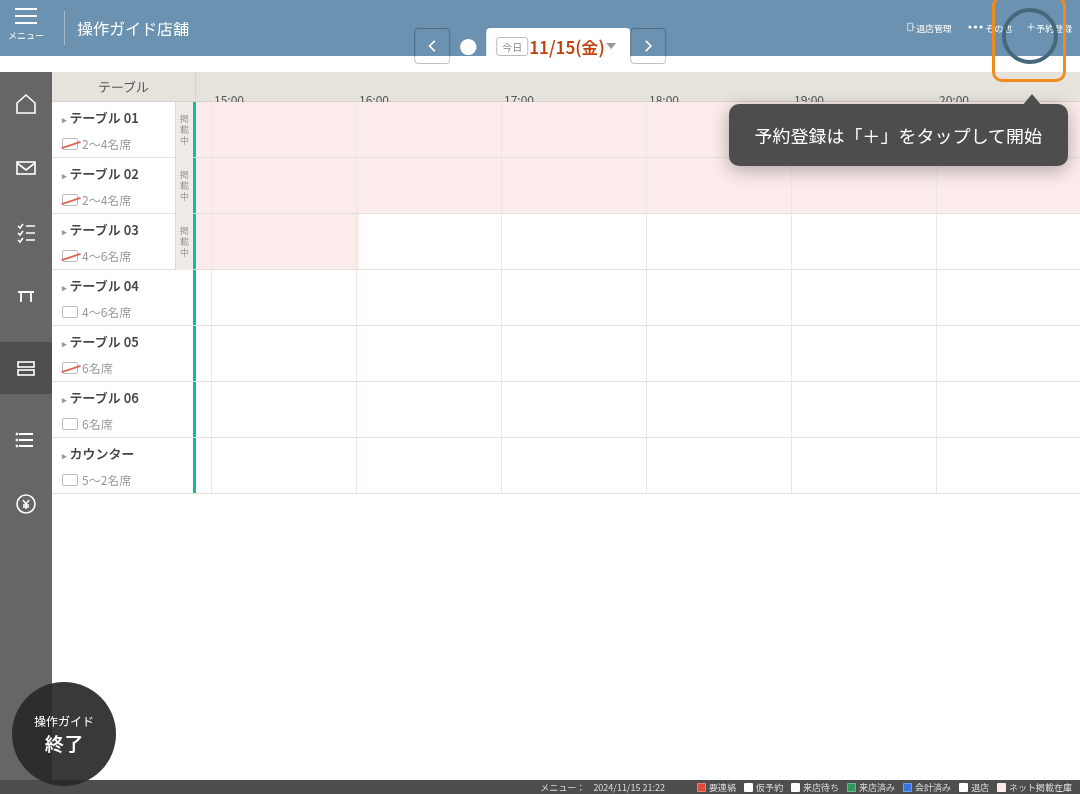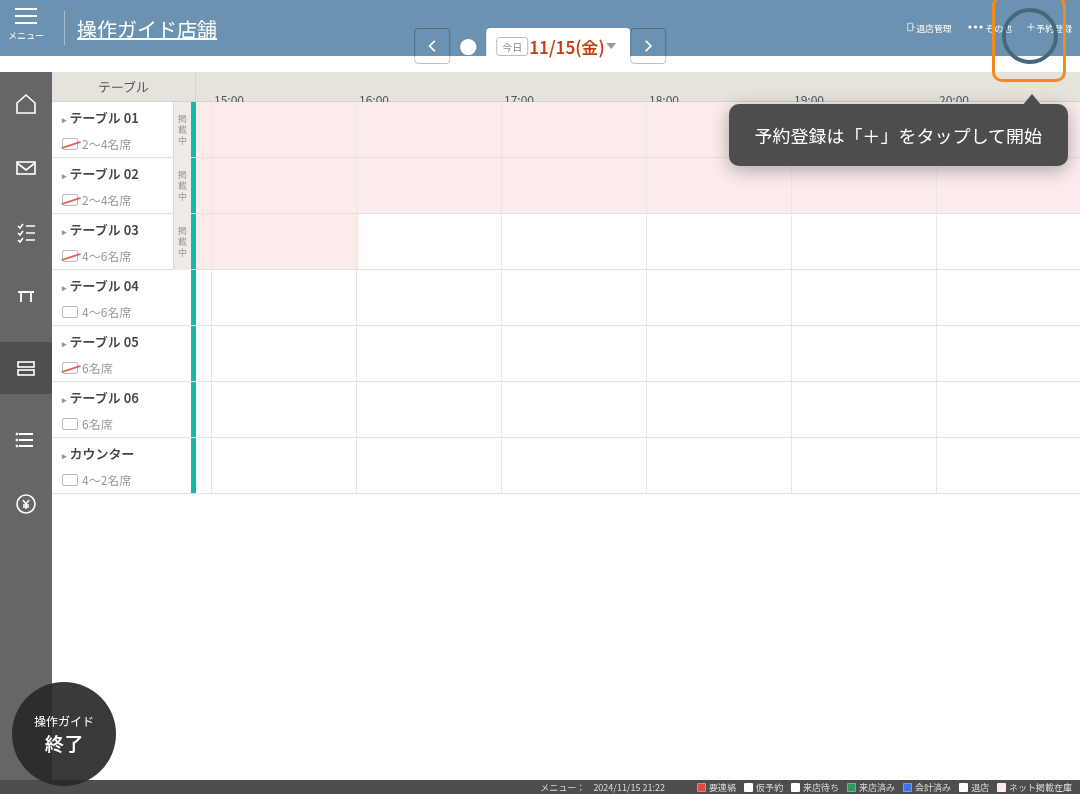--- a/index.html
+++ b/index.html
@@ -9,21 +9,21 @@
   .header {
     position:absolute; left:0; top:0; width:1080px; height:56px;
     background:#6b92b0; color:#fff; display:flex; align-items:center;
   }
   .menu-btn { width:52px; height:72px; display:flex; flex-direction:column; align-items:center; justify-content:center; gap:2px; cursor:pointer; }
   .menu-btn .bars { width:22px; height:2px; background:#fff; position:relative; }
   .menu-btn .bars::before, .menu-btn .bars::after { content:""; position:absolute; left:0; width:22px; height:2px; background:#fff; }
   .menu-btn .bars::before { top:-7px; } .menu-btn .bars::after { top:7px; }
   .menu-btn .lbl { font-size:9px; margin-top:10px; }
   .hdr-divider { width:1px; height:34px; background:rgba(255,255,255,0.4); margin:0 12px; }
-  .store-name { font-size:20px;text-decoration:underline; }
+  .store-name { font-size:16px; }
 
   .date-nav { position:absolute; left:50%; transform:translateX(-50%); top:28px; display:flex; align-items:center; }
   .dn-arrow { width:36px; height:36px; border:1px solid rgba(0,0,0,0.25); border-radius:4px; background:#fff0; display:flex; align-items:center; justify-content:center; color:#fff; font-size:16px; cursor:pointer; }
   .dn-dot { width:36px; height:36px; display:flex; align-items:center; justify-content:center; color:#fff; font-size:18px; }
   .dn-date { height:36px; background:#fff; border-radius:4px; padding:0 14px 0 10px; display:flex; align-items:center; gap:1px; cursor:pointer; }
   .dn-today { font-size:10px; color:#888; border:1px solid #bbb; border-radius:3px; padding:1px 5px; }
   .dn-date .txt { font-size:17px; font-weight:600; color:#c2410c; }
   .dn-caret { width:0; height:0; border-left:5px solid transparent; border-right:5px solid transparent; border-top:6px solid #999; }
 
   .hdr-right { position:absolute; right:8px; top:14px; display:flex; gap:14px; }
@@ -61,21 +61,21 @@
   }
   .grid-head {
     height:30px; background:#e6e2dc; border-bottom:1px solid #d7d2ca; display:flex; color:#555;
   }
   .col-tables { width:144px; display:flex; align-items:center; justify-content:center; font-size:13px; border-right:1px solid #d7d2ca; }
   .col-hours { flex:1; position:relative; }
   .hour-lbl { position:absolute; top:12px; height:30px; display:flex; align-items:center; font-size:12px; color:#555; }
 
   .grid-body { position:absolute; left:0; top:30px; right:0; bottom:0; }
   .row { height:56px; border-bottom:1px solid #e3dfd9; display:flex; }
-  .row .cell-info { width:144px; border-right:5px solid #14b8a6; padding:6px 4px 0 10px; position:relative; }
+  .row .cell-info { width:144px; border-right:3px solid #14b8a6; padding:6px 4px 0 10px; position:relative; }
   .row .name { font-size:13px; color:#444; font-weight:600; }
   .row .name::before { content:"▸"; color:#999; font-size:9px; margin-right:3px; }
   .row .cap { font-size:12px; color:#999; margin-top:8px; display:flex; align-items:center; gap:4px; }
   .seat-ico { width:16px; height:12px; border:1.5px solid #bbb; border-radius:2px; position:relative; }
   .seat-ico.smoke::after { content:""; position:absolute; left:-2px; top:5px; width:20px; height:1.6px; background:#e06656; transform:rotate(-18deg); }
   .row .badge { position:absolute; right:0; top:0; width:18px; height:56px; background:#efece7; border-left:1px solid #e0dbd2; font-size:9px; color:#999; display:flex; align-items:center; justify-content:center; writing-mode:vertical-rl; letter-spacing:2px; }
   .row .cell-slots { flex:1; position:relative; }
   .pink-zone { position:absolute; top:0; bottom:0; background:#fbebeb; }
   
   .vline { position:absolute; top:0; bottom:0; width:1px; background:#ece8e1; }
@@ -314,21 +314,21 @@
           <div class="vline" style="left: 450px;"></div>
           <div class="vline" style="left: 595px;"></div>
           <div class="vline" style="left: 740px;"></div>
         </div>
       </div>
       <div class="row">
         <div class="cell-info">
           <div class="name">カウンター</div>
           <div class="cap">
             <span class="seat-ico"></span>
-            <span>4〜2名席</span>
+            <span>5〜2名席</span>
           </div>
         </div>
         <div class="cell-slots">
           <div class="vline" style="left: 15px;"></div>
           <div class="vline" style="left: 160px;"></div>
           <div class="vline" style="left: 305px;"></div>
           <div class="vline" style="left: 450px;"></div>
           <div class="vline" style="left: 595px;"></div>
           <div class="vline" style="left: 740px;"></div>
         </div>

